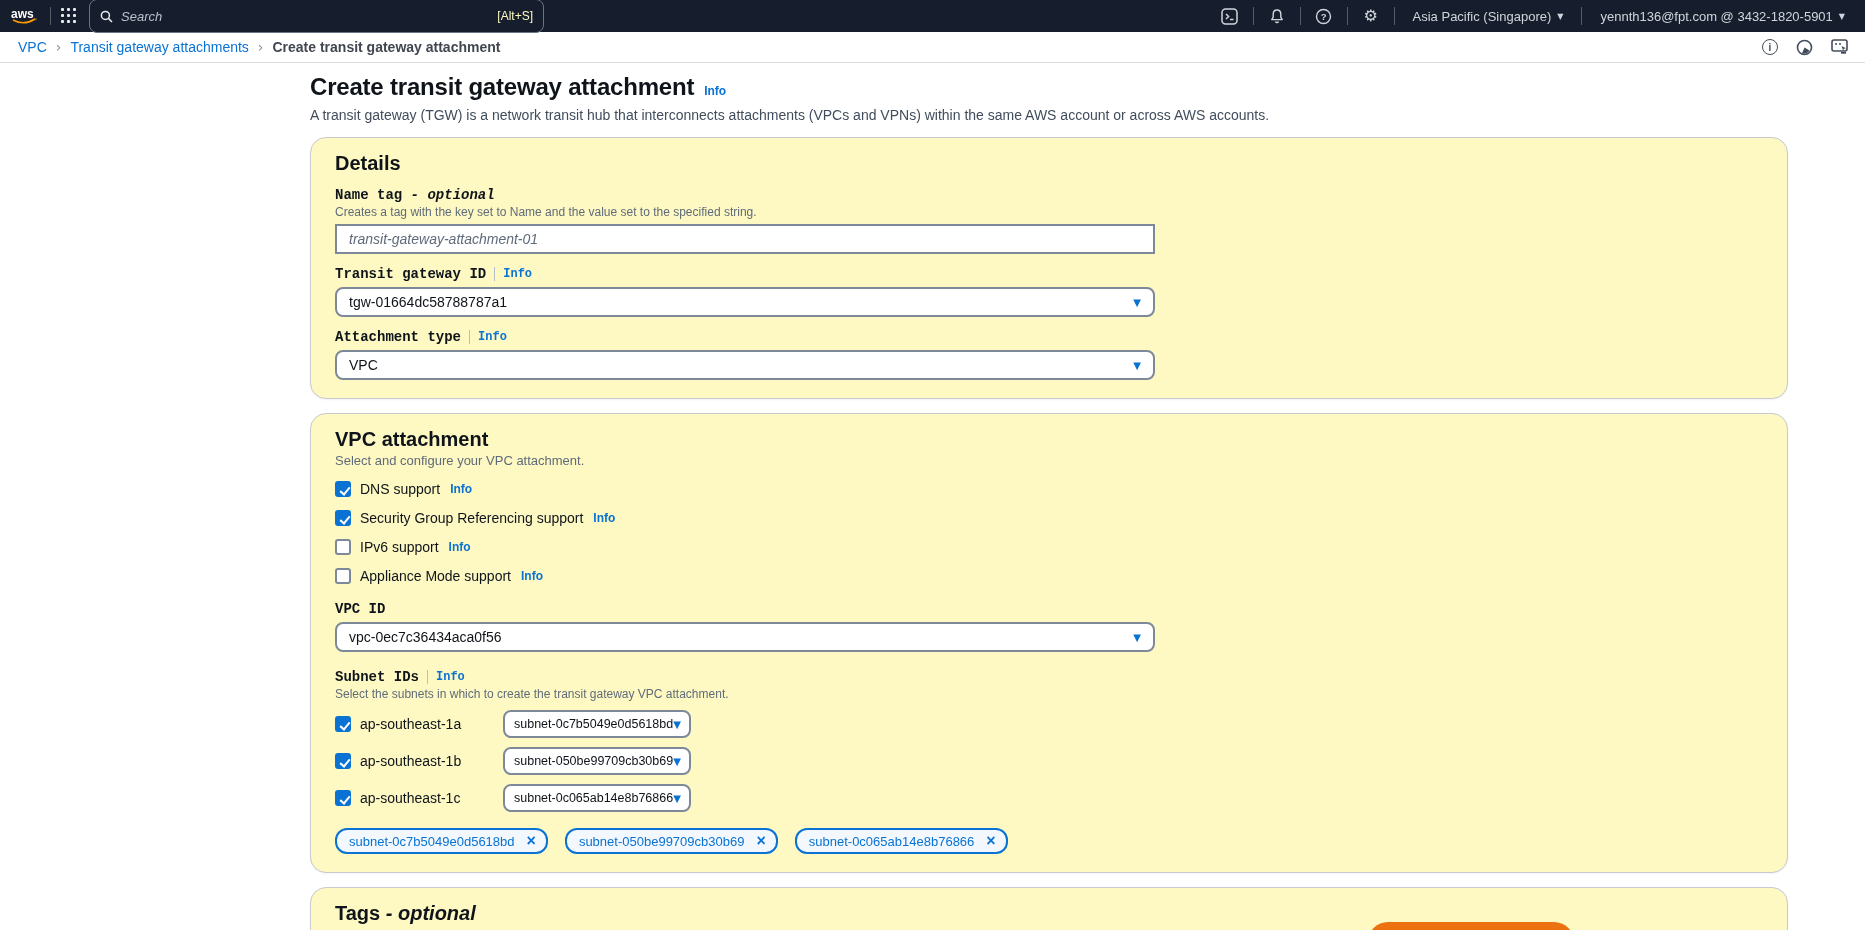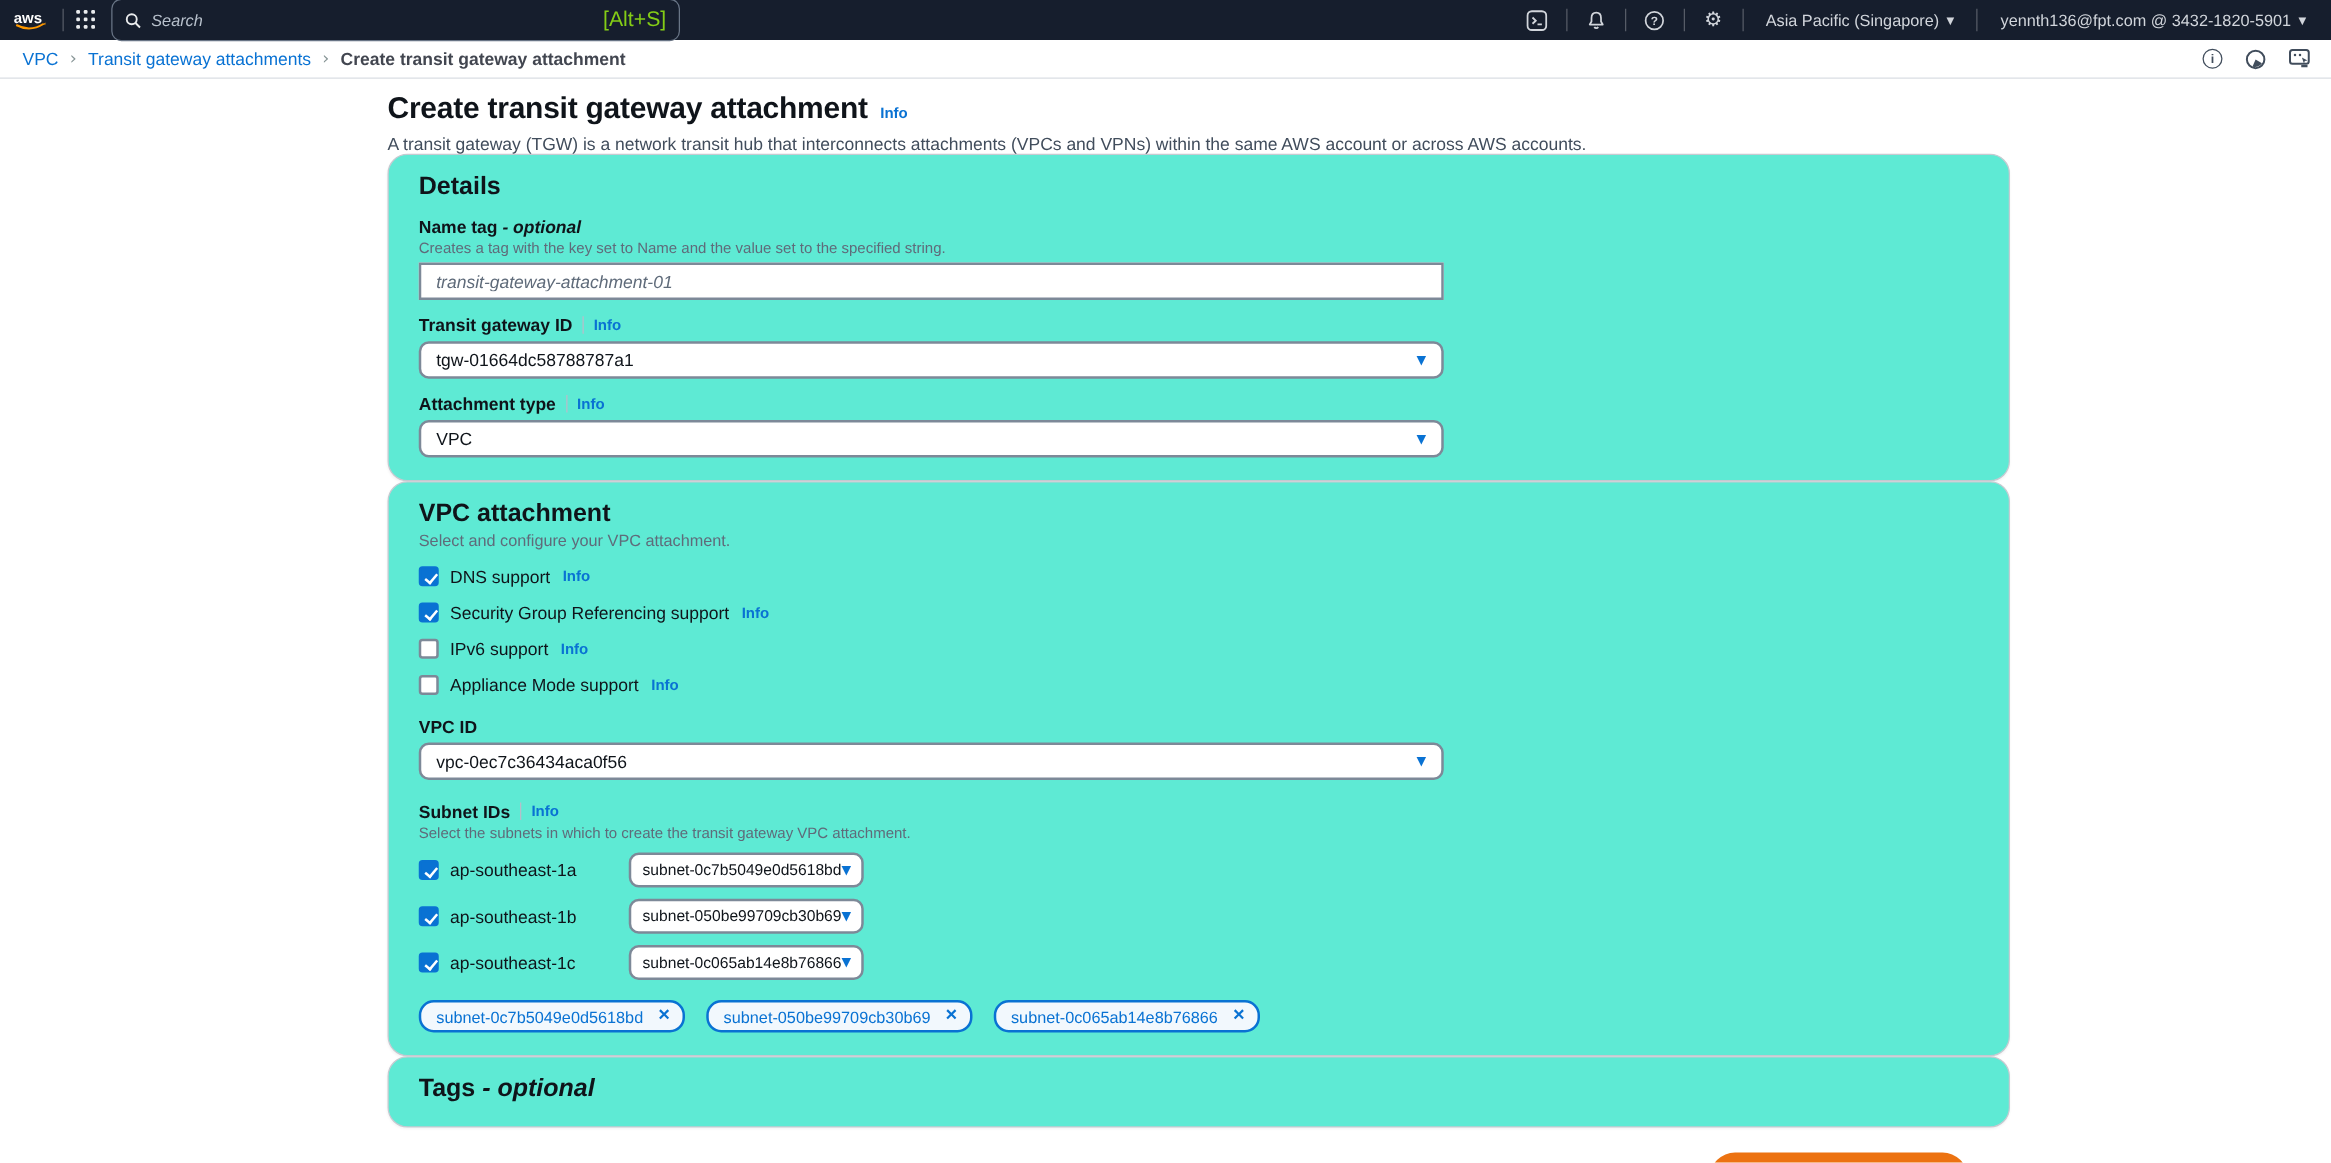--- a/index.html
+++ b/index.html
@@ -12,21 +12,21 @@
   .aws-logo { display:flex; align-items:center; }
   .tb-divider { width:1px; height:18px; background:rgba(255,255,255,.28); margin:0 10px; }
   .grid-icon { display:grid; grid-template-columns:repeat(3,4px); grid-template-rows:repeat(3,4px); gap:2px; cursor:pointer; }
   .grid-icon i { width:3px; height:3px; background:#e9ebed; border-radius:1px; }
   .search-box { margin-left:12px; width:455px; height:22px; border:1px solid #697586; border-radius:8px;
     display:flex; align-items:center; padding:16px 10px; color:#b8c1cc; background:#161e2d; }
   .search-box .mag { margin-right:8px; display:flex; }
   .search-box input { flex:1; background:transparent; border:none; outline:none; color:#e9ebed;
     font-size:13px; font-style:italic; font-family:inherit; }
   .search-box input::placeholder { color:#b8c1cc; font-style:italic; }
-  .search-shortcut { font-size:17px; color:#84cc16; }
+  .search-shortcut { font-size:12px; color:#fef9c3; }
   .tb-right { margin-left:auto; display:flex; align-items:center; }
   .tb-iconbtn { display:flex; align-items:center; justify-content:center; width:26px; height:24px; cursor:pointer; color:#d1d5db; }
   .gear-glyph { font-family:"DejaVu Sans", sans-serif; font-size:16px; line-height:1; color:#d1d5db; }
   .tb-menu { display:flex; align-items:center; color:#d1d5db; font-size:13px; padding:0 8px; cursor:pointer; white-space:nowrap; }
   .tb-caret { font-family:"DejaVu Sans", sans-serif; font-size:8px; margin-left:6px; color:#d1d5db; }
 
   
   .crumbbar { height:31px; background:#fff; border-bottom:1px solid #dadee3; display:flex; align-items:center; padding:0 16px 0 18px; }
   .crumb-link { color:#0972d3; font-size:14px; text-underline-offset:2px; cursor:pointer; }
   .crumb-link.first { text-decoration:none; }
@@ -36,27 +36,27 @@
   .ic-circle { width:16px; height:16px; border:1.6px solid #414d5c; border-radius:50%;
     display:flex; align-items:center; justify-content:center; font-size:10px; font-weight:700; color:#414d5c; cursor:pointer; }
 
   
   .content { padding:10px 0 0 310px; width:1576px; }
   .page-title-row { display:flex; align-items:baseline; }
   .page-title { font-size:24px; font-weight:700; color:#0f141a; letter-spacing:-.2px; }
   .info-link { color:#0972d3; font-size:12px; font-weight:700; margin-left:10px; cursor:pointer; }
   .page-desc { margin-top:6px; font-size:14px; color:#414d5c; }
 
-  .card { width:1298px; background:#5eead4; border:1px solid #c6cad1; border-radius:16px;
-    padding:14px 24px 18px 24px; box-shadow:0 1px 2px rgba(0,28,36,.05); }
+  .card { width:1478px; background:#fef9c3; border:1px solid #c6cad1; border-radius:16px;
+    padding:14px 24px 18px 24px; margin-top:14px; box-shadow:0 1px 2px rgba(0,28,36,.05); }
   .card h2 { font-size:20px; font-weight:700; color:#0f141a; }
   .card-desc { margin-top:2px; font-size:13px; color:#5f6b7a; }
 
   .fgroup { margin-top:12px; }
-  .flabel-row { display:flex; align-items:center; }
+  .flabel-row { display:flex; align-items:center;font-family:Liberation Mono, monospace; }
   .flabel { font-size:14px; font-weight:700; color:#0f141a; }
   .flabel .opt { font-style:italic; }
   .vdiv { width:1px; height:14px; background:#b6bec9; margin:0 8px; }
   .mini-info { color:#0972d3; font-size:12px; font-weight:700; cursor:pointer; }
   .fdesc { margin-top:2px; font-size:12px; color:#5f6b7a; }
 
   .tinput { margin-top:5px; width:820px; height:30px; border:2px solid #7d8998; border-radius:0;
     padding:0 12px; font-size:14px; color:#0f141a; outline:none; font-family:inherit; }
   .tinput::placeholder { color:#5f6b7a; font-style:italic; }
 

